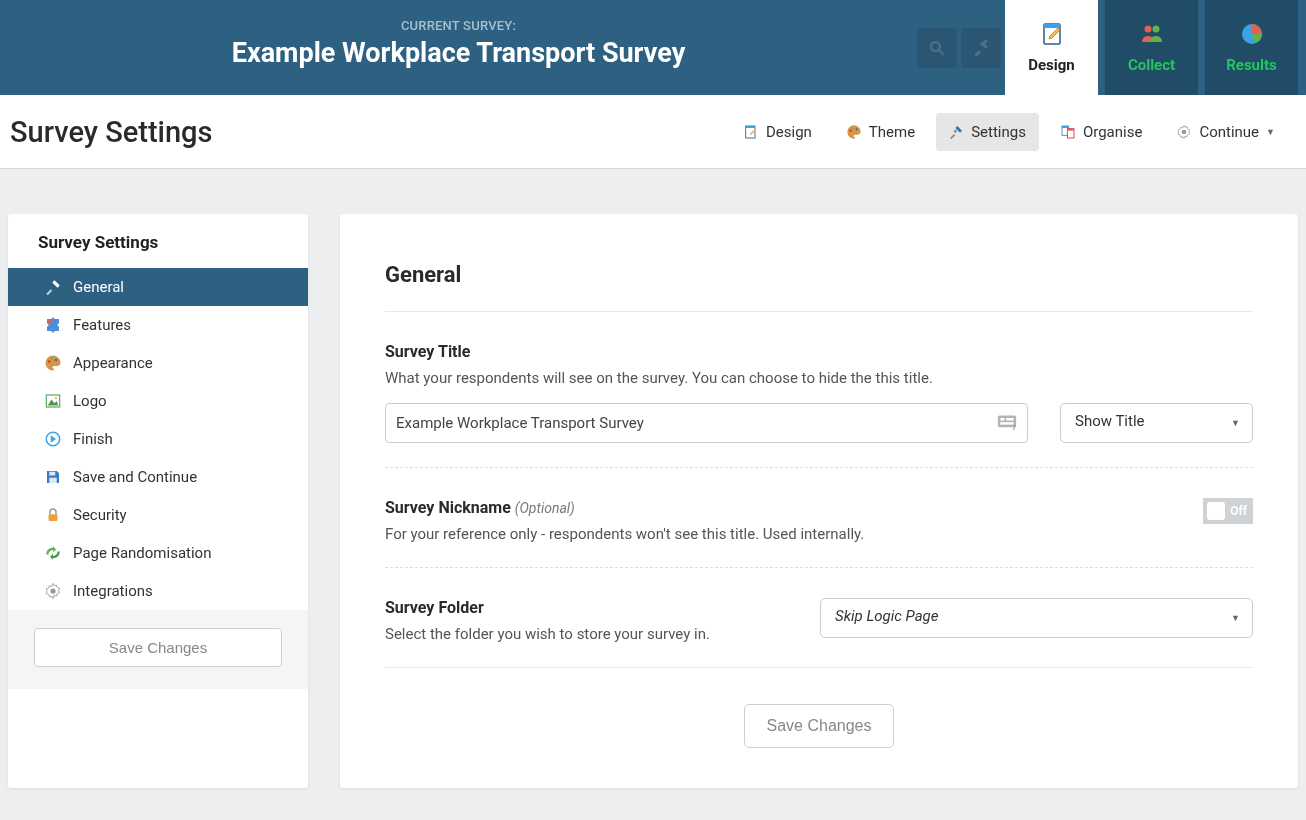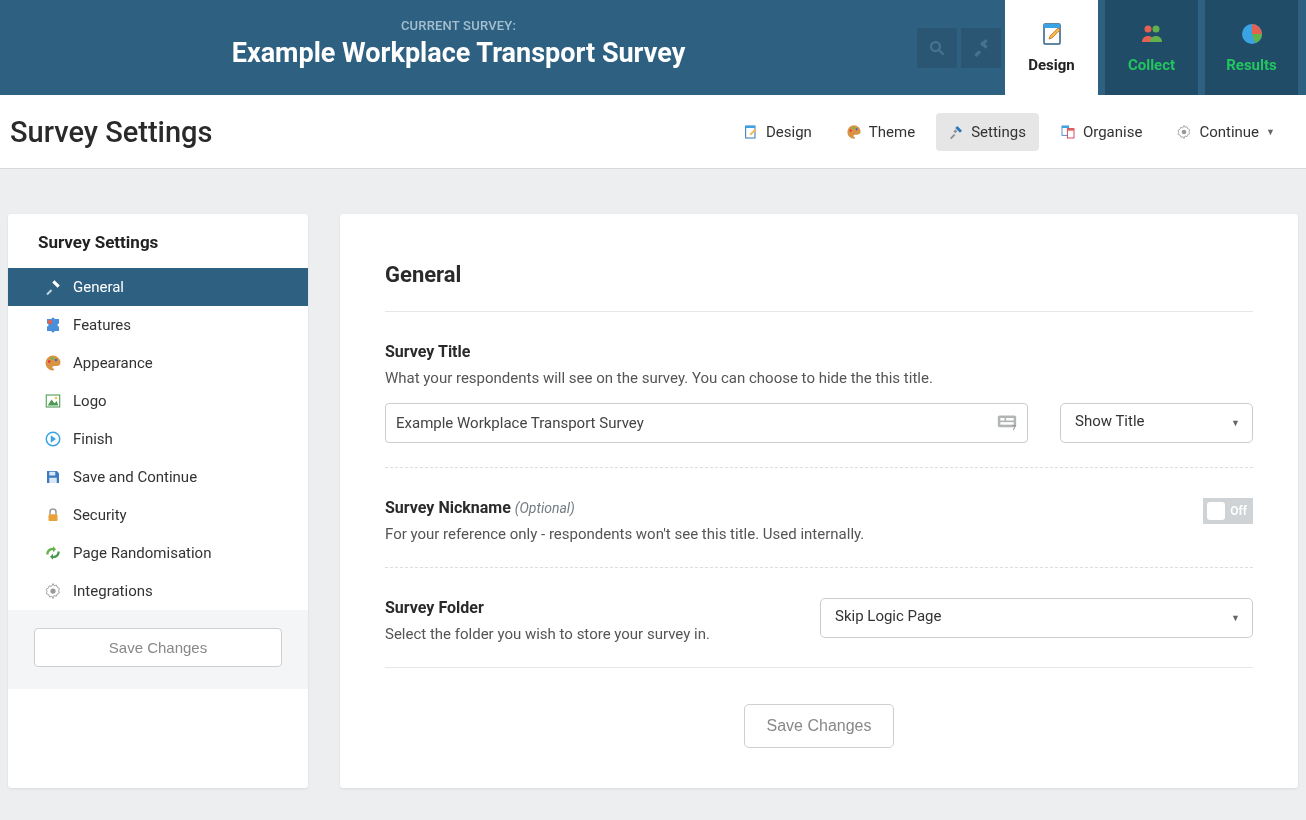--- a/index.html
+++ b/index.html
@@ -224,21 +224,21 @@
     border-radius: 5px;
     padding: 10px 32px 14px 14px;
     font-size: 15px;
     background: #fff;
     position: relative;
     cursor: pointer;
     height: 40px;
     display: flex;
     align-items: center;
   }
-  .select-wide { width: 433px; }
+  .select-wide { width: 433px; font-style: italic; }
   .select::after {
     content: "▼";
     position: absolute;
     right: 12px;
     top: 50%;
     transform: translateY(-50%);
     font-size: 9px;
     color: #666;
   }
   .row-flex{ display:flex; align-items:flex-start; }

